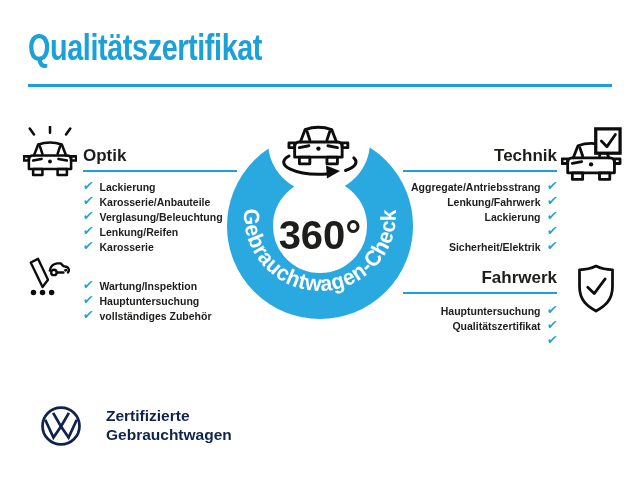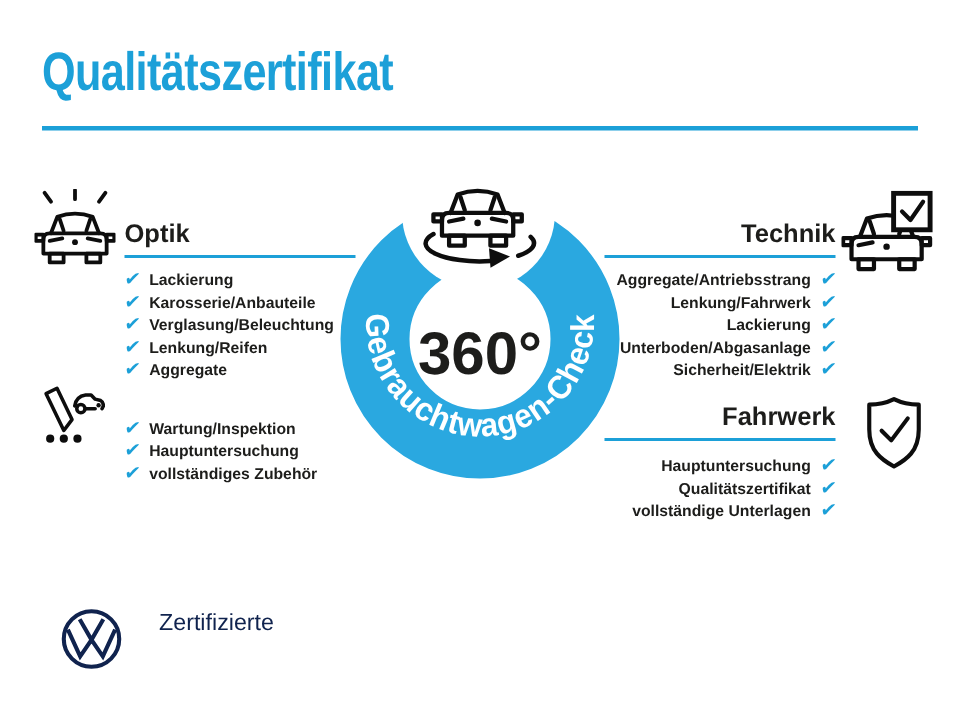--- a/index.html
+++ b/index.html
@@ -41,21 +41,21 @@
   .ink{stroke:#0d0d0d;fill:none;stroke-width:3;stroke-linecap:round;stroke-linejoin:round}
   .ink-thin{stroke:#0d0d0d;fill:none;stroke-width:2.6;stroke-linecap:round;stroke-linejoin:round}
   .ink-fill{fill:#0d0d0d;stroke:none}
   .ring{stroke:var(--ring);fill:none}
   .ring-label{fill:#ffffff;font-size:22px;font-weight:700;letter-spacing:.5px}
   .badge-value{fill:var(--text);font-size:40px;font-weight:700}
 
   .footer-logo{position:absolute;left:40px;top:405px}
   .vw{stroke:var(--navy);fill:none;stroke-width:2.6;stroke-linejoin:miter}
   .footer-text{position:absolute;left:106px;top:407px;color:var(--navy);
-               font-weight:400;font-size:15.5px;line-height:18.5px}
+               font-weight:700;font-size:15.5px;line-height:18.5px}
 </style>
 </head>
 <body>
 
 <div class="canvas">
 
   <div class="title">Qualitätszertifikat</div>
   <div class="divider"></div>
 
   <svg id="ic-optik" class="icon" width="54" height="54" viewBox="0 0 64 64">
@@ -90,21 +90,21 @@
           <span class="label">Verglasung/Beleuchtung</span>
         </div>
 
         <div class="item">
           <span class="check">✔</span>
           <span class="label">Lenkung/Reifen</span>
         </div>
 
         <div class="item">
           <span class="check">✔</span>
-          <span class="label">Aggregate</span>
+          <span class="label">Karosserie</span>
         </div>
       </div>
   </div>
 
   <svg id="ic-technik" class="icon" width="62" height="58" viewBox="0 0 66 62">
     <g transform="translate(0,12)">
       <path class="ink" d="M 13 21 L 18 8 Q 32 3 46 8 L 51 21"></path>
       <path class="ink" d="M 20 10 L 23 19 M 44 10 L 41 19"></path>
       <path class="ink" d="M 7 26 Q 7 21 12 21 L 52 21 Q 57 21 57 26 L 57 37 L 7 37 Z"></path>
       <path class="ink" d="M 12 37 h 11 v 7 h -11 z M 41 37 h 11 v 7 h -11 z"></path>
@@ -130,21 +130,20 @@
           <span class="label">Lenkung/Fahrwerk</span>
         </div>
 
         <div class="item">
           <span class="check">✔</span>
           <span class="label">Lackierung</span>
         </div>
 
         <div class="item">
           <span class="check">✔</span>
-          <span class="label">Unterboden/Abgasanlage</span>
         </div>
 
         <div class="item">
           <span class="check">✔</span>
           <span class="label">Sicherheit/Elektrik</span>
         </div>
       </div>
   </div>
 
   <svg id="ic-wartung" class="icon" width="44" height="40" viewBox="0 0 48 44">
@@ -191,21 +190,20 @@
           <span class="label">Hauptuntersuchung</span>
         </div>
 
         <div class="item">
           <span class="check">✔</span>
           <span class="label">Qualitätszertifikat</span>
         </div>
 
         <div class="item">
           <span class="check">✔</span>
-          <span class="label">vollständige Unterlagen</span>
         </div>
       </div>
   </div>
 
   <svg class="badge" width="220" height="235" viewBox="210 100 220 235">
     <circle class="ring" cx="320" cy="226" r="70" stroke-width="46"></circle>
     <circle cx="319" cy="142" r="51" fill="#ffffff"></circle>
     <defs>
       <path id="ringPath" d="M 244 215 A 76 76 0 1 0 396 215"></path>
     </defs>
@@ -229,15 +227,16 @@
     </g>
   </svg>
 
   <svg class="footer-logo" width="42" height="42" viewBox="0 0 40 40">
     <circle class="vw" cx="20" cy="20" r="17.6"></circle>
     <path class="vw" d="M 12.5 7.5 L 20 20.5 L 27.5 7.5"></path>
     <path class="vw" d="M 5 14 L 12.8 31 L 20 20.5 L 27.2 31 L 35 14"></path>
   </svg>
   <div class="footer-text">
     <div>Zertifizierte</div>
+    <div>Gebrauchtwagen</div>
   </div>
 
 </div>
 
 </body></html>

